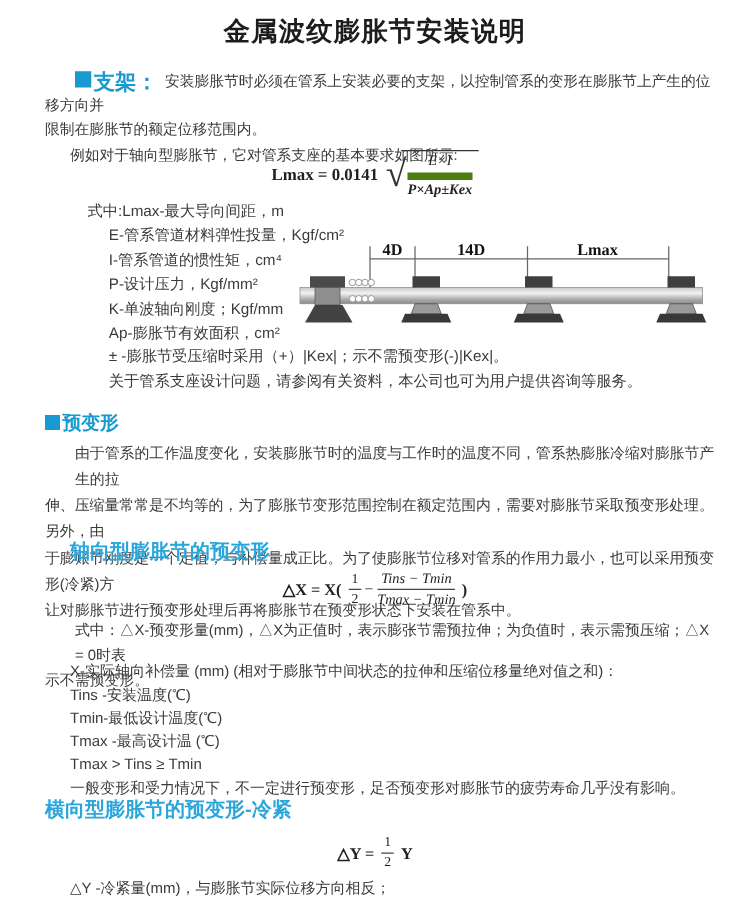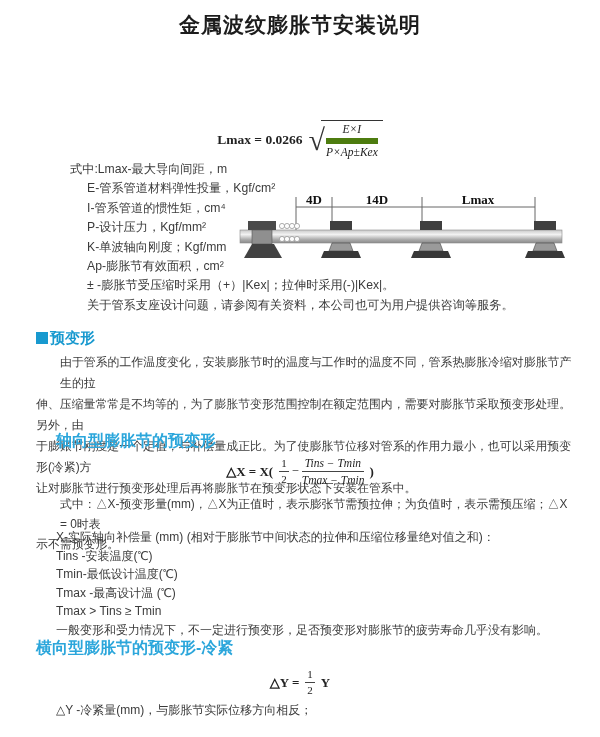--- a/index.html
+++ b/index.html
@@ -19,21 +19,21 @@
   .indent1 { padding-left:24px; }
   .body-line { display:block; }
   .example-line { padding-left:20px; margin-top:2px; }
 
   .formula-row { position:absolute; left:0; width:600px; display:flex; justify-content:center; align-items:center; font-family:"Liberation Serif", serif; color:#222; }
   .f-lmax { top:120px; }
   .f-lhs { font-weight:bold; font-size:13.5px; margin-right:6px; }
   .radical { font-size:30px; line-height:26px; font-weight:400; margin-right:-4px; color:#333; }
   .rootbox { display:inline-flex; flex-direction:column; text-align:center; border-top:1.4px solid #333; font-style:italic; font-size:11.5px; line-height:1.3; padding:1px 5px 0 5px; }
   .rootbox .num { border-bottom:6px solid #4d7c0f; padding:0 14px 1px 14px; }
-  .rootbox .den { padding-top:1px; }
+  .rootbox .den { padding-top:1px;font-weight:bold; }
 
   .defs { position:absolute; top:160px; left:38px; font-size:12.2px; line-height:19.4px;margin-left:32px; }
   .defs .line { padding-left:17px; }
   .defs .line.first { padding-left:0; }
 
   .diagram { position:absolute; top:190px; left:238px; width:360px; height:100px; }
 
   .h-predeform { position:absolute; top:329px; left:36px; color:#1899cf; font-size:15px; font-weight:bold; }
   .h-predeform .marker { vertical-align:-1px; }
   .para-predeform { position:absolute; top:352px; left:36px; right:24px; font-size:11.9px; line-height:21px; }
@@ -41,21 +41,21 @@
 
   .h-blue { position:absolute; color:#2ba6db; font-size:16px; font-weight:bold; }
   .h-axial { top:431px; left:56px; }
   .h-lateral { top:638px; left:36px; }
 
   .f-dx { top:456px; font-size:12.5px; }
   .f-pre { font-weight:bold; font-size:13px; margin-right:3px; }
   .vfrac { display:inline-flex; flex-direction:column; text-align:center; font-size:11px; line-height:1.2; margin:0 3px; }
   .vfrac .vnum { border-bottom:1px solid #444; padding:0 2px 1px 2px; }
   .vfrac .vden { padding-top:1px; }
-  .ifrac { display:inline-flex; flex-direction:column; text-align:left; font-style:italic; font-size:11.5px; line-height:1.25; margin:0 3px; }
+  .ifrac { display:inline-flex; flex-direction:column; text-align:center; font-style:italic; font-size:11.5px; line-height:1.25; margin:0 3px; }
   .ifrac .vnum { border-bottom:1px solid #444; padding:0 3px 1px 3px; }
   .ifrac .vden { padding-top:1px; }
   .f-close { font-weight:bold; font-size:13px; margin-left:2px; }
 
   .para-dx { position:absolute; top:494px; left:36px; right:24px; font-size:11.9px; line-height:20px; }
   .para-dx .body-line.first { padding-left:24px; }
 
   .list-axial { position:absolute; top:528px; left:56px; right:24px; font-size:12px; line-height:18.6px; }
 
   .f-dy { top:668px; font-size:12.5px; }
@@ -65,38 +65,43 @@
 
   svg text { font-family:"Liberation Serif", serif; font-weight:bold; font-size:13px; fill:#111; }
 </style>
 </head>
 <body>
 
 <div class="page">
 
   <div class="title">金属波纹膨胀节安装说明</div>
 
+  <div class="para-support">
+    <span class="indent1"><span class="marker"></span><span class="sec-heading-inline">支架：</span><span>安装膨胀节时必须在管系上安装必要的支架，以控制管系的变形在膨胀节上产生的位移方向并</span></span>
+    <span class="body-line">限制在膨胀节的额定位移范围内。</span>
+    <span class="body-line example-line">例如对于轴向型膨胀节，它对管系支座的基本要求如图所示:</span>
+  </div>
 
   <div class="formula-row f-lmax">
-    <span class="f-lhs">Lmax = 0.0266</span>
+    <span class="f-lhs">Lmax = 0.0141</span>
     <span class="radical">√</span>
     <span class="rootbox">
       <span class="num">E×I</span>
       <span class="den">P×Ap±Kex</span>
     </span>
   </div>
 
   <div class="defs">
     <div class="line first">式中:Lmax-最大导向间距，m</div>
     <div class="line">E-管系管道材料弹性投量，Kgf/cm²</div>
     <div class="line">I-管系管道的惯性矩，cm⁴</div>
     <div class="line">P-设计压力，Kgf/mm²</div>
     <div class="line">K-单波轴向刚度；Kgf/mm</div>
     <div class="line">Ap-膨胀节有效面积，cm²</div>
-    <div class="line">± -膨胀节受压缩时采用（+）|Kex|；拉伸时采用(-)|Kex|。</div>
+    <div class="line">± -膨胀节受压缩时采用（+）|Kex|；示不需预变形(-)|Kex|。</div>
     <div class="line">关于管系支座设计问题，请参阅有关资料，本公司也可为用户提供咨询等服务。</div>
   </div>
 
   <div class="diagram">
     <svg width="360" height="100" viewBox="0 0 360 100">
       <defs>
         <linearGradient id="pipeGrad" x1="0" y1="0" x2="0" y2="1">
           <stop offset="0%" stop-color="#c9c9c9"></stop>
           <stop offset="35%" stop-color="#f2f2f2"></stop>
           <stop offset="75%" stop-color="#a8a8a8"></stop>

